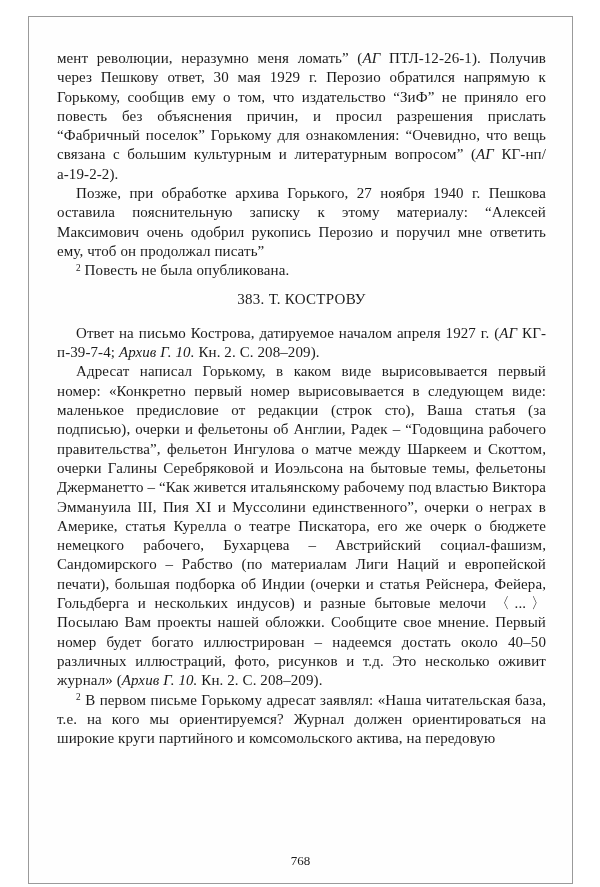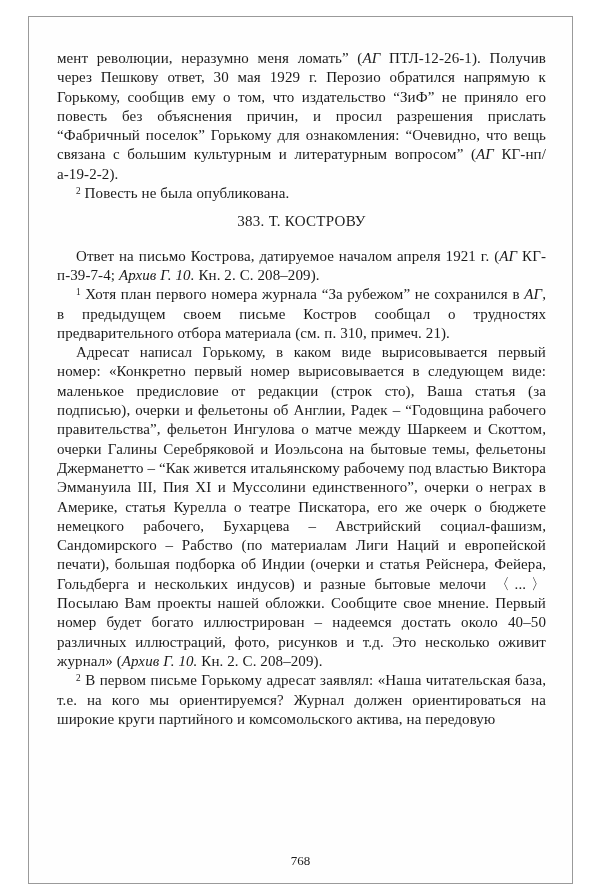--- a/index.html
+++ b/index.html
@@ -66,21 +66,21 @@
     text-align: center;
     font-size: 13px;
   }
 </style>
 </head>
 <body>
 
 <div class="page-frame">
   <div class="text-block">
       <p class="para"><span>мент революции, неразумно меня ломать” (</span><span class="it">АГ</span><span> ПТЛ-12-26-1). Получив через Пешкову ответ, 30 мая 1929 г. Перозио обратился напрямую к Горькому, сообщив ему о том, что издательство “ЗиФ” не приняло его повесть без объяснения причин, и просил разрешения прислать “Фабричный поселок” Горькому для ознакомления: “Очевидно, что вещь связана с большим культурным и литературным вопросом” (</span><span class="it">АГ</span><span> КГ-нп/а-19-2-2).</span></p>
+      <p class="para indent"><span>Позже, при обработке архива Горького, 27 ноября 1940 г. Пешкова оставила пояснительную записку к этому материалу: “Алексей Максимович очень одобрил рукопись Перозио и поручил мне ответить ему, чтоб он продолжал писать”</span></p>
       <p class="para indent"><sup class="fn">2</sup><span> Повесть не была опубликована.</span></p>
       <p class="para heading"><span>383. Т. КОСТРОВУ</span></p>
-      <p class="para indent"><span>Ответ на письмо Кострова, датируемое началом апреля 1921 г. (</span><span class="it">АГ</span><span> КГ-п-39-7-4; </span><span class="it">Архив Г. 10.</span><span> Кн. 2. С. 208–209).</span></p>
-      <p class="para indent"><sup class="fn">1</sup><span> Хотя план первого номера журнала “За рубежом” не сохранился в </span><span class="it">АГ</span><span>, в предыдущем своем письме Костров сообщал о трудностях предварительного отбора материала (см. п. 310, примеч. 21).</span></p>
+      <p class="para indent"><span>Ответ на письмо Кострова, датируемое началом апреля 1927 г. (</span><span class="it">АГ</span><span> КГ-п-39-7-4; </span><span class="it">Архив Г. 10.</span><span> Кн. 2. С. 208–209).</span></p>
       <p class="para indent"><span>Адресат написал Горькому, в каком виде вырисовывается первый номер: «Конкретно первый номер вырисовывается в следующем виде: маленькое предисловие от редакции (строк сто), Ваша статья (за подписью), очерки и фельетоны об Англии, Радек – “Годовщина рабочего правительства”, фельетон Ингулова о матче между Шаркеем и Скоттом, очерки Галины Серебряковой и Иоэльсона на бытовые темы, фельетоны Джерманетто – “Как живется итальянскому рабочему под властью Виктора Эммануила III, Пия XI и Муссолини единственного”, очерки о неграх в Америке, статья Курелла о театре Пискатора, его же очерк о бюджете немецкого рабочего, Бухарцева – Австрийский социал-фашизм, Сандомирского – Рабство (по материалам Лиги Наций и европейской печати), большая подборка об Индии (очерки и статья Рейснера, Фейера, Гольдберга и нескольких индусов) и разные бытовые мелочи 〈...〉 Посылаю Вам проекты нашей обложки. Сообщите свое мнение. Первый номер будет богато иллюстрирован – надеемся достать около 40–50 различных иллюстраций, фото, рисунков и т.д. Это несколько оживит журнал» (</span><span class="it">Архив Г. 10.</span><span> Кн. 2. С. 208–209).</span></p>
       <p class="para indent"><sup class="fn">2</sup><span> В первом письме Горькому адресат заявлял: «Наша читательская база, т.е. на кого мы ориентируемся? Журнал должен ориентироваться на широкие круги партийного и комсомольского актива, на передовую</span></p>
     </div>
   <div class="page-number">768</div>
 </div>
 
 </body></html>

